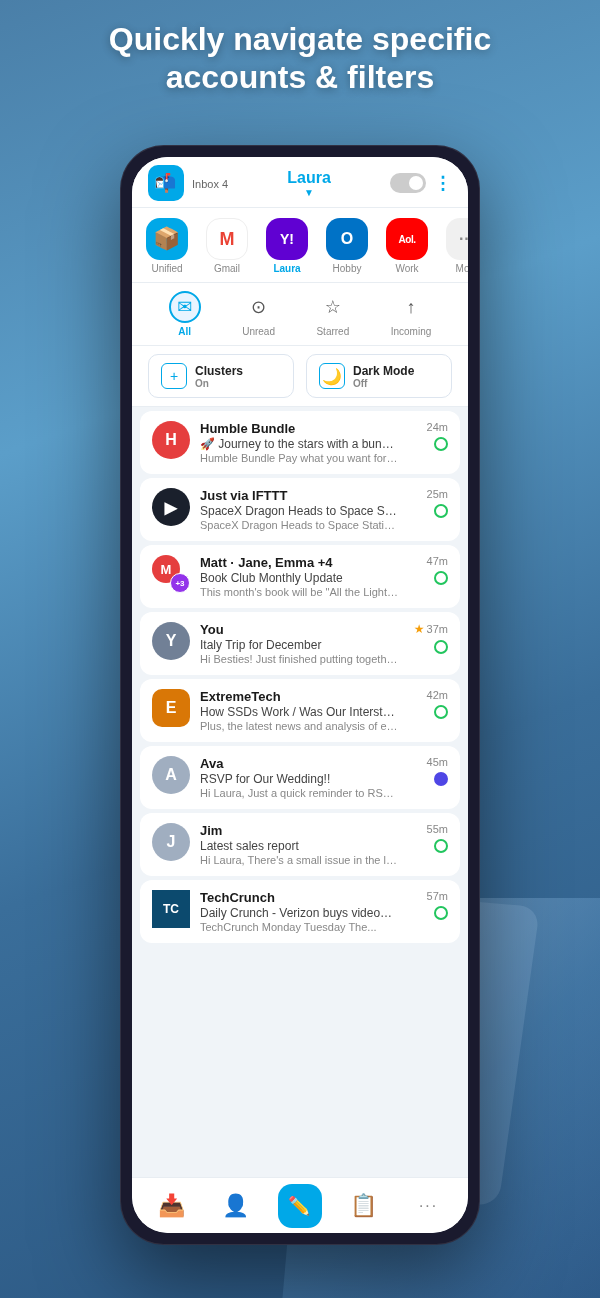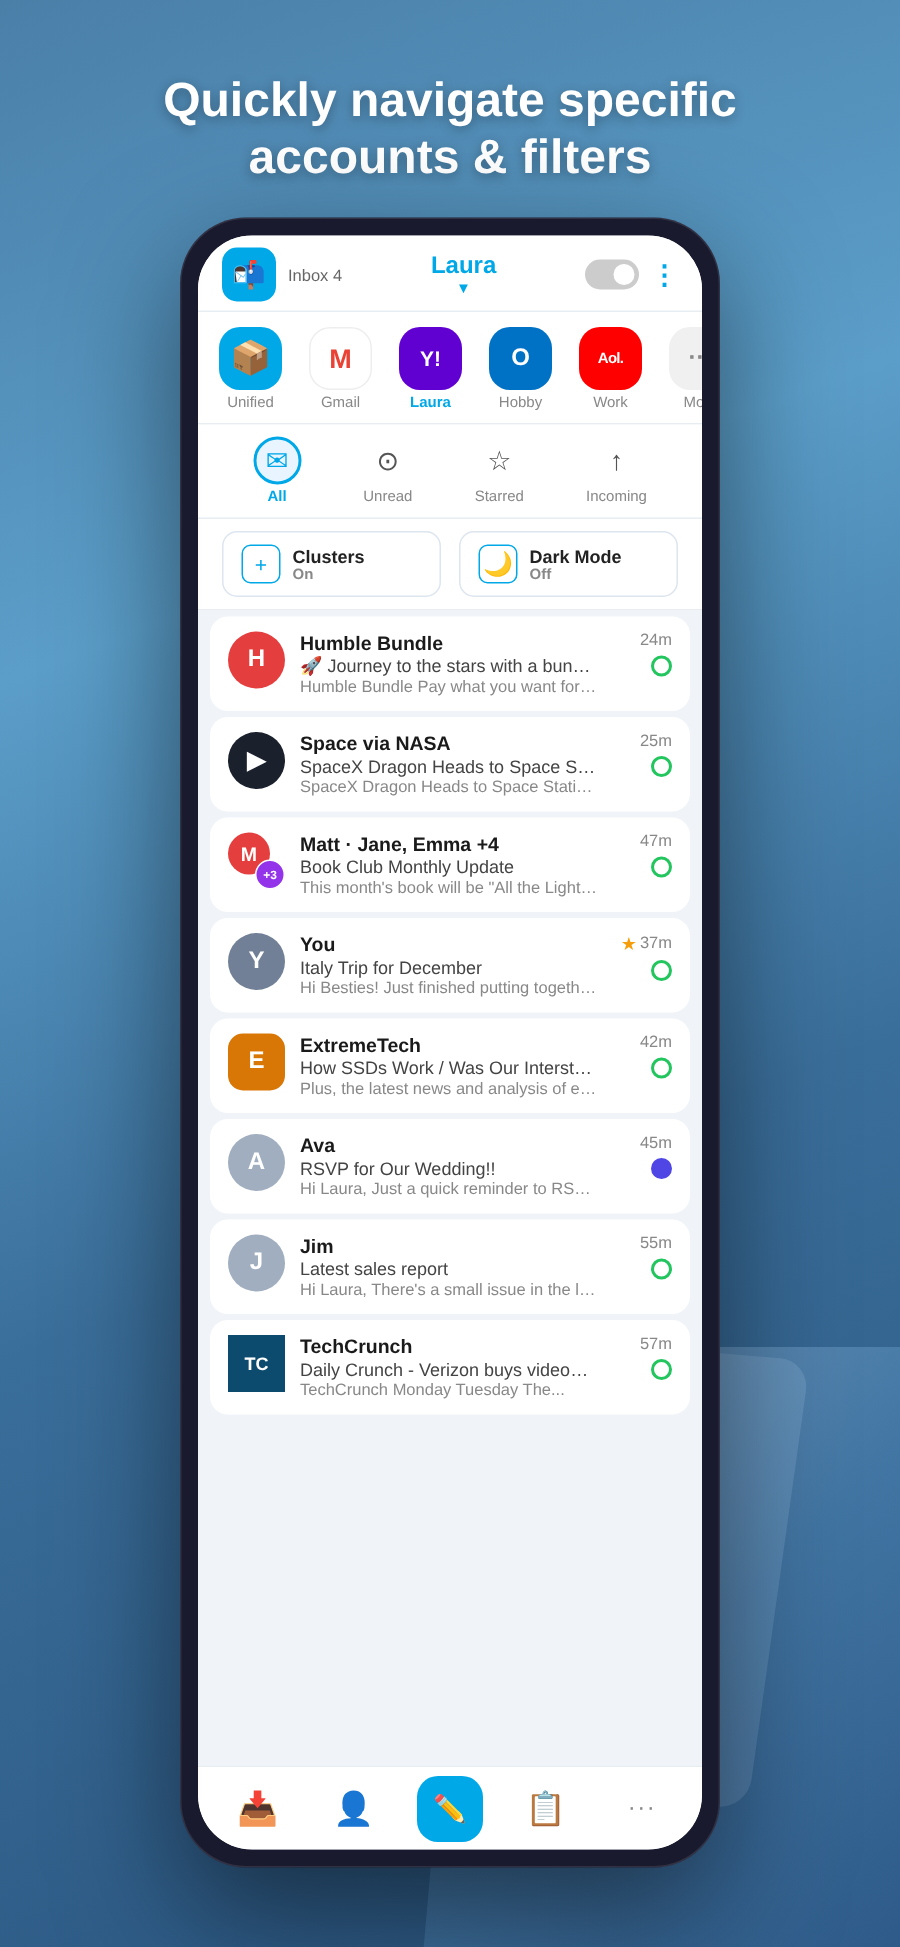--- a/index.html
+++ b/index.html
@@ -35,21 +35,20 @@
     }
 
     
     .header-text {
       position: absolute;
       top: 20px;
       left: 0;
       right: 0;
       text-align: center;
       padding: 0 40px;
-      margin-top: 27px;
     }
     .header-title {
       font-size: 32px;
       font-weight: 800;
       color: white;
       line-height: 1.2;
       text-shadow: 0 2px 8px rgba(0,0,0,0.3);
     }
 
     
@@ -501,21 +500,21 @@
         </div>
         <div class="email-meta">
           <span class="email-time">24m</span>
           <div class="unread-dot" style="border-color:#22c55e;"></div>
         </div>
       </div>
 
       <div class="email-item">
         <div class="email-avatar" style="background:#1a202c;">▶</div>
         <div class="email-content">
-          <div class="email-from">Space via NASA</div>
+          <div class="email-from">Just via IFTTT</div>
           <div class="email-subject">SpaceX Dragon Heads to Space Station with NASA Scienc...</div>
           <div class="email-preview">SpaceX Dragon Heads to Space Station with NASA Scienc...</div>
         </div>
         <div class="email-meta">
           <span class="email-time">25m</span>
           <div class="unread-dot" style="border-color:#22c55e;"></div>
         </div>
       </div>
 
       <div class="email-item">

